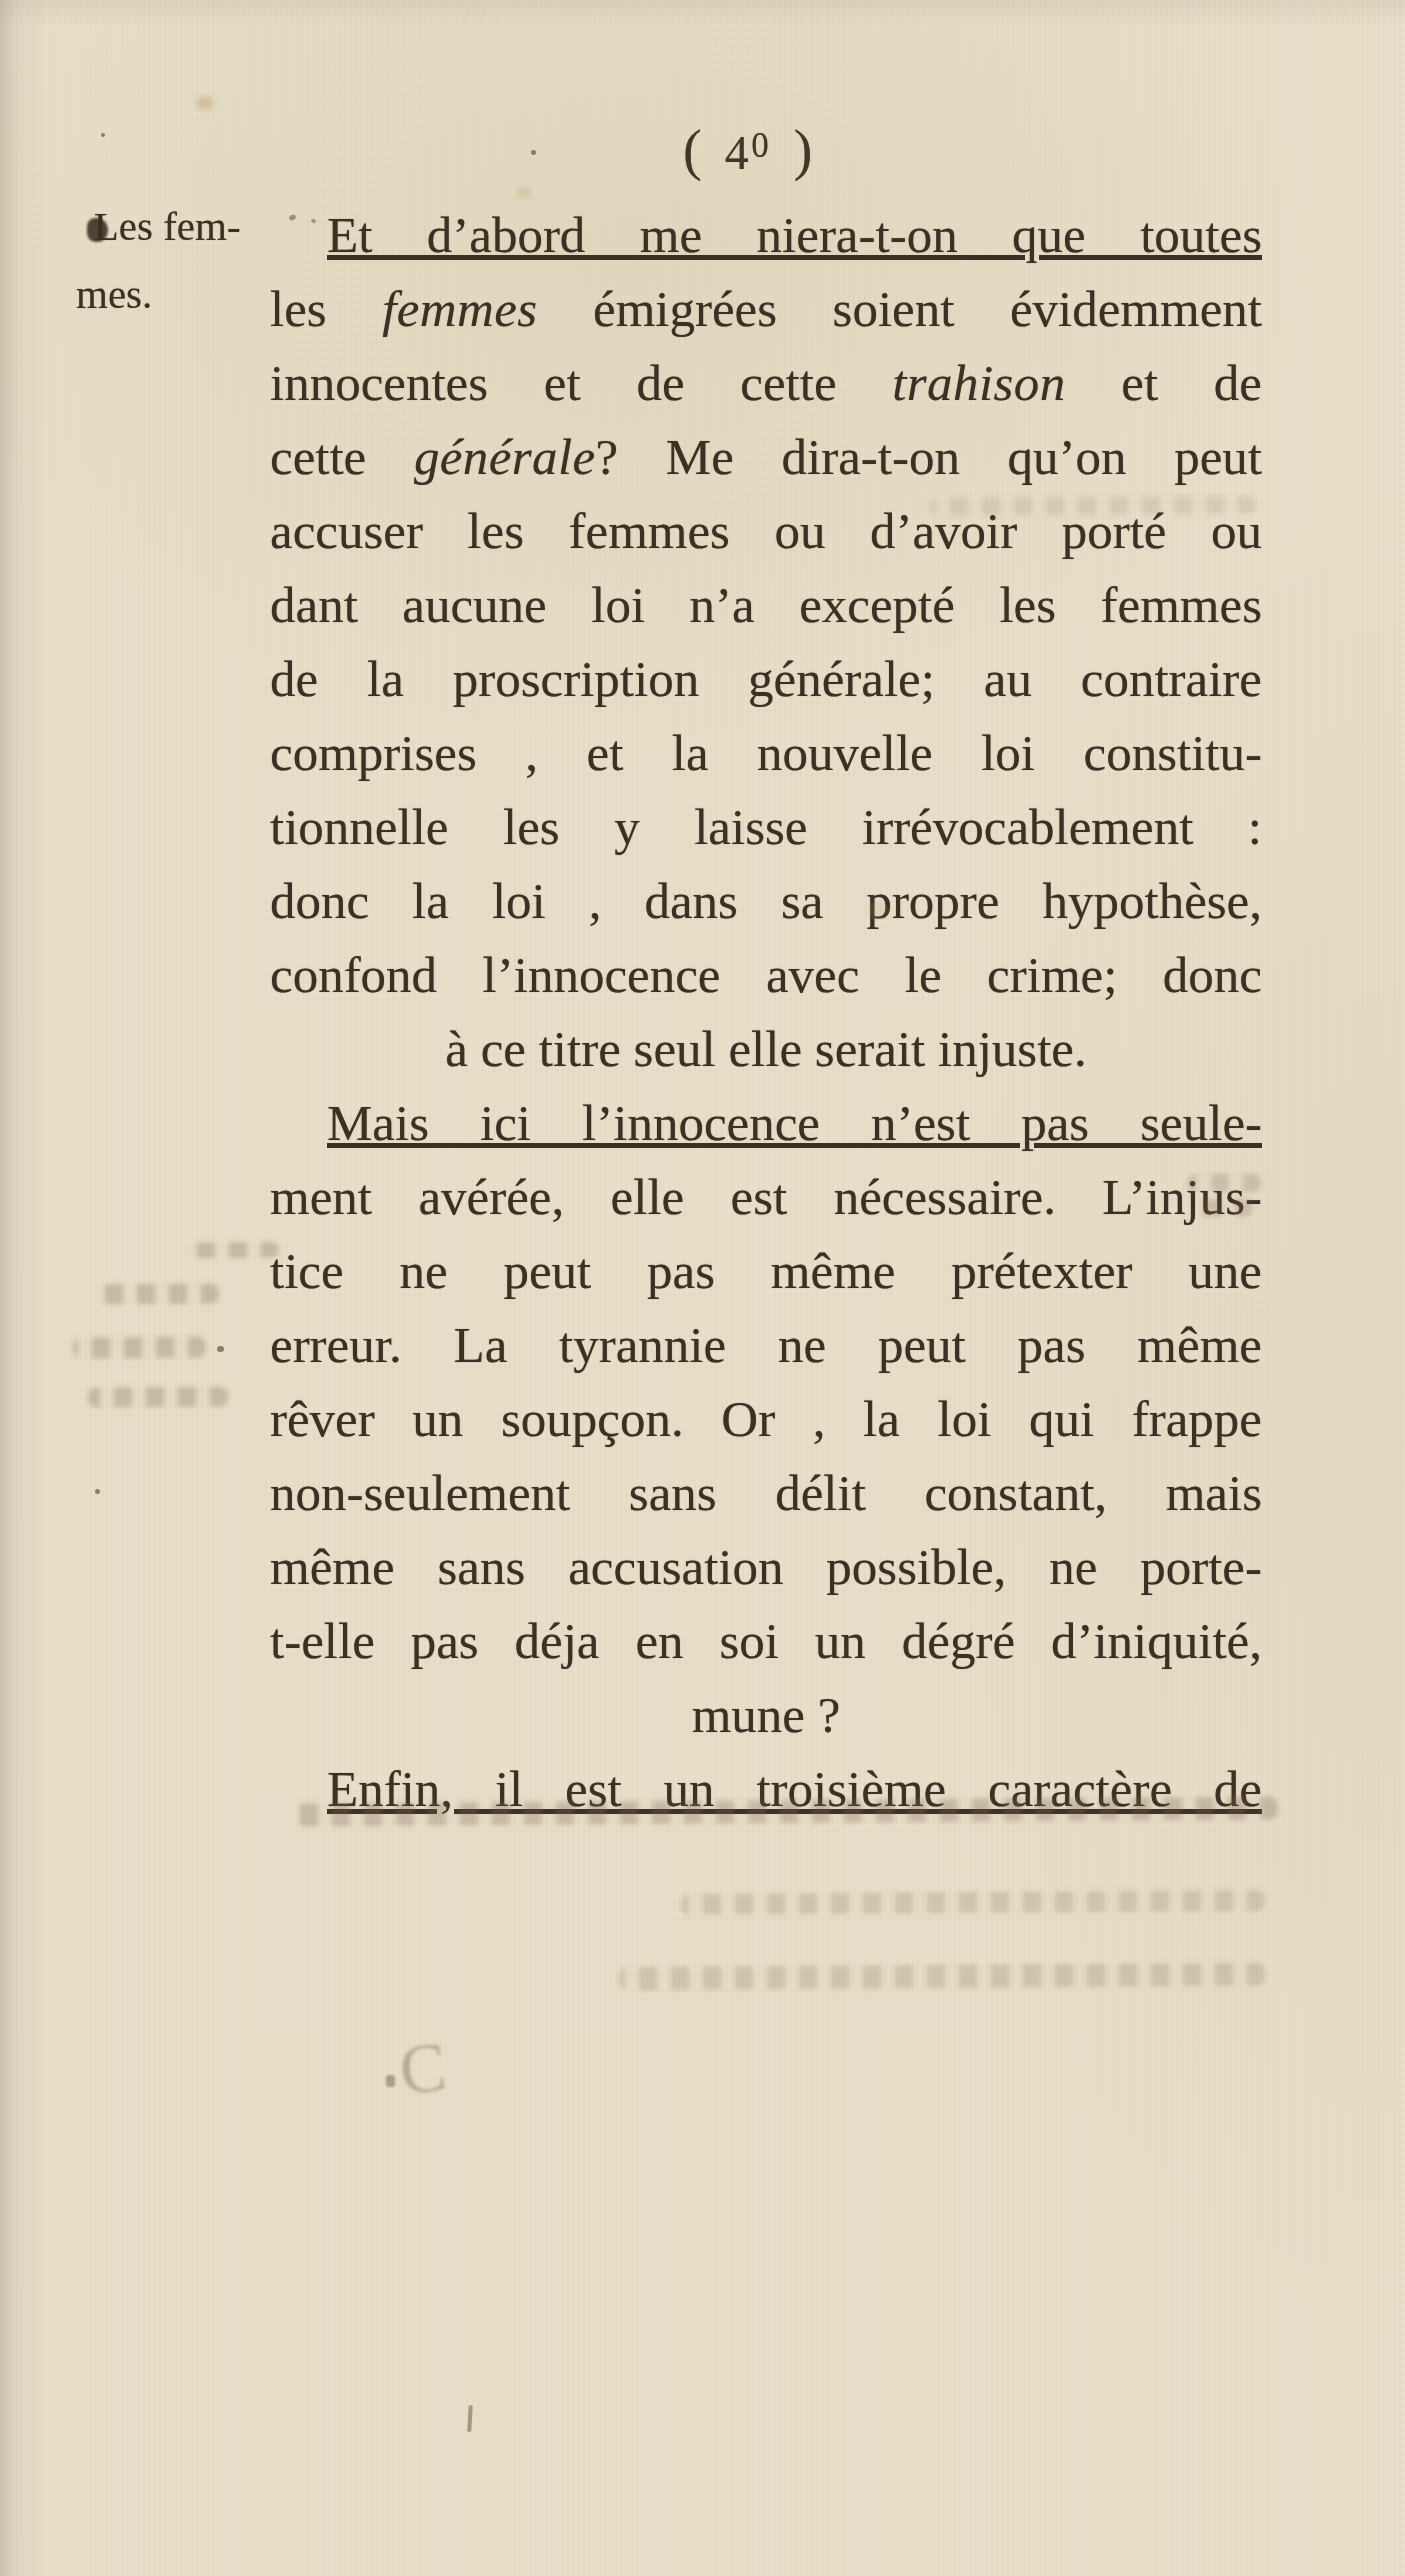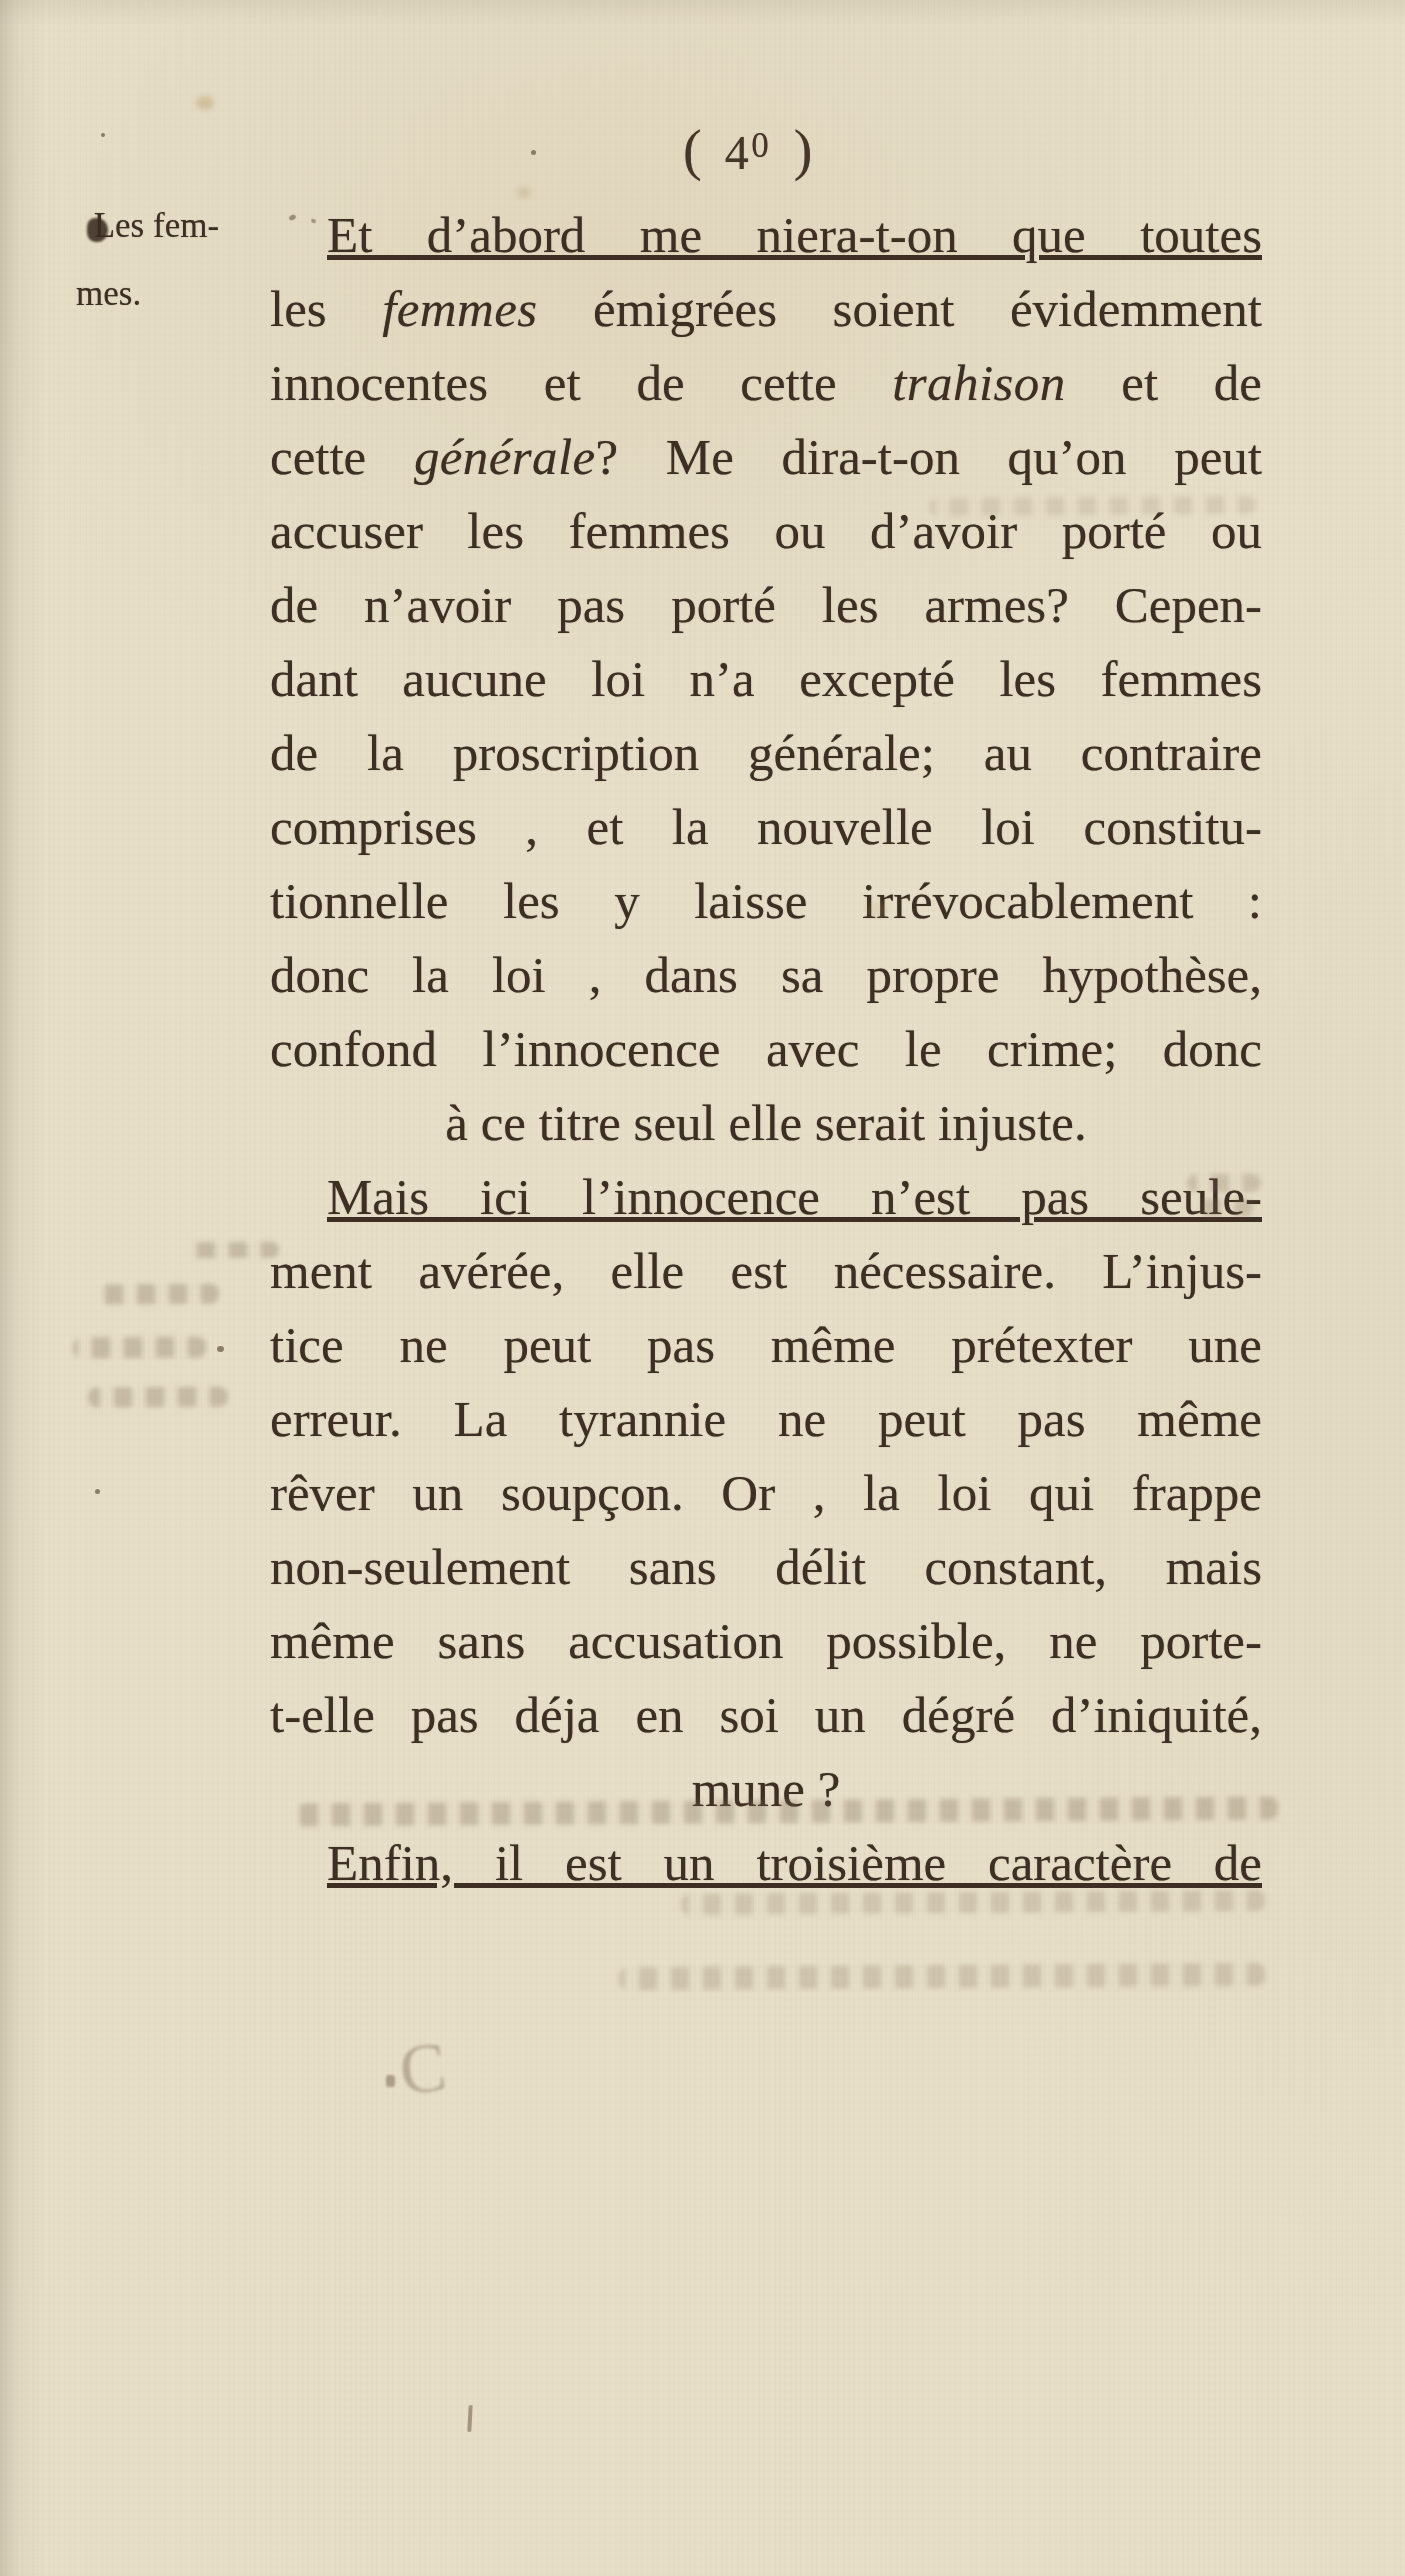--- a/index.html
+++ b/index.html
@@ -24,21 +24,21 @@
     font-size:48px; color:#46362a; text-shadow:0 0 0.9px rgba(70,54,40,0.5);
   }
   .page-number .paren{ font-size:56px; }
   .page-number .paren.open{ margin-right:23px; }
   .page-number .paren.close{ margin-left:25px; }
   .page-number .zero{ font-size:35px; position:relative; top:-12.4px; margin-left:2.7px; }
 
   
   .margin-note{
     position:absolute; left:76px; top:192px; width:230px;
-    font-size:35px; line-height:68px;
+    font-size:41px; line-height:68px;
   }
   .margin-note .mn1{ padding-left:17.7px; }
 
   
   .body-text{
     position:absolute; left:270px; top:198px; width:992px;
     font-size:51px;
   }
   .line{ height:74px; line-height:74px; text-align:center; }
   .line.just{ text-align:justify; text-align-last:justify; text-justify:inter-word; }
@@ -86,21 +86,20 @@
     <div class="mn2">mes.</div>
   </div>
   <div class="blob"></div>
 
   <div class="body-text ink">
       <div class="line just indent"><span>Et d’abord me niera-t-on que toutes</span></div>
       <div class="line just"><span>les </span><span class="it">femmes</span><span> émigrées soient évidemment</span></div>
       <div class="line just"><span>innocentes et de cette </span><span class="it">trahison</span><span> et de</span></div>
       <div class="line just"><span>cette </span><span class="it">générale</span><span>? Me dira-t-on qu’on peut</span></div>
       <div class="line just"><span>accuser les femmes ou d’avoir porté ou</span></div>
-      <div class="line just"><span>de n’avoir pas porté les armes? Cepen-</span></div>
       <div class="line just"><span>dant aucune loi n’a excepté les femmes</span></div>
       <div class="line just"><span>de la proscription générale; au contraire</span></div>
       <div class="line just"><span>comprises , et la nouvelle loi constitu-</span></div>
       <div class="line just"><span>tionnelle les y laisse irrévocablement :</span></div>
       <div class="line just"><span>donc la loi , dans sa propre hypothèse,</span></div>
       <div class="line just"><span>confond l’innocence avec le crime; donc</span></div>
       <div class="line"><span>à ce titre seul elle serait injuste.</span></div>
       <div class="line just indent"><span>Mais ici l’innocence n’est pas seule-</span></div>
       <div class="line just"><span>ment avérée, elle est nécessaire. L’injus-</span></div>
       <div class="line just"><span>tice ne peut pas même prétexter une</span></div>

